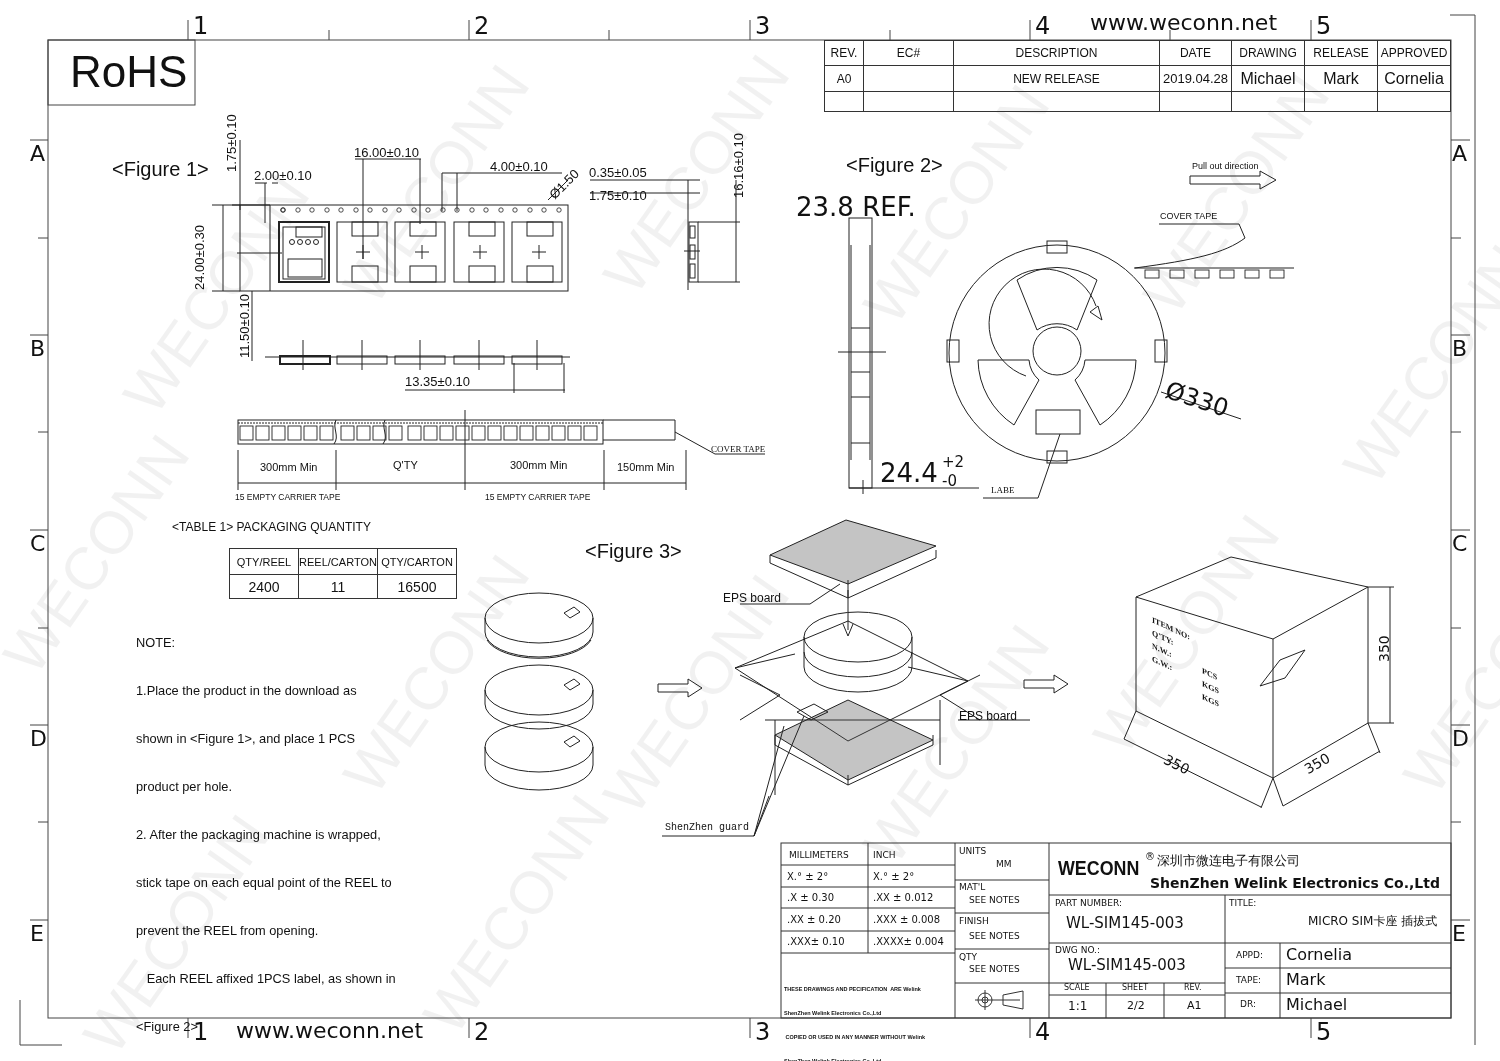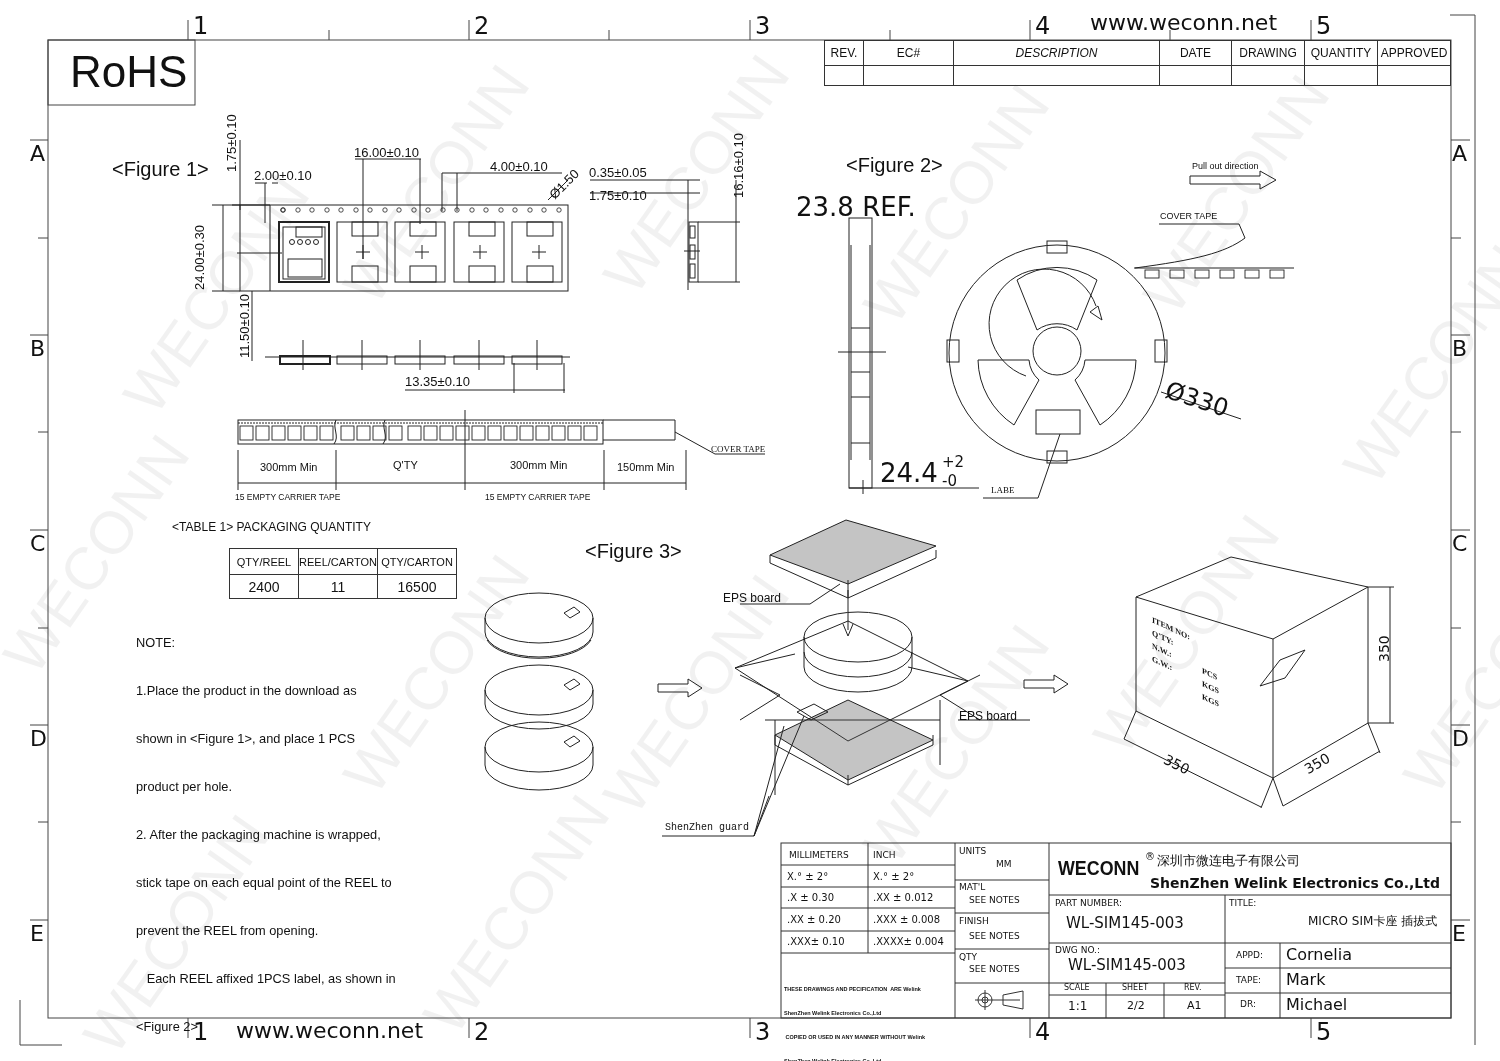--- a/index.html
+++ b/index.html
@@ -352,25 +352,34 @@
 <div class="t frame-letter" style="left:1452px;top:728px;">D</div>
 <div class="t frame-letter" style="left:1452px;top:923px;">E</div>
 
 <div class="t rohs" style="left:70px;top:50px;">RoHS</div>
 
 <table class="rev" style="left:824px;top:40px;width:627px;">
   <tbody>
       <tr style="height:25px;">
     <td style="width:38px;">REV.</td>
     <td style="width:89px;">EC#</td>
-    <td style="width:205px;font-style:italic;">DESCRIPTION</td>
+    <td style="width:205px;">DESCRIPTION</td>
     <td style="width:71px;">DATE</td>
     <td style="width:72px;">DRAWING</td>
-    <td style="width:72px;">QUANTITY</td>
+    <td style="width:72px;">RELEASE</td>
     <td style="width:72px;">APPROVED</td>
+  </tr>
+  <tr style="height:26px;">
+    <td>A0</td>
+    <td></td>
+    <td>NEW RELEASE</td>
+    <td style="font-size:13px;">2019.04.28</td>
+    <td class="big">Michael</td>
+    <td class="big">Mark</td>
+    <td class="big">Cornelia</td>
   </tr>
   <tr style="height:20px;">
     <td></td>
     <td></td>
     <td></td>
     <td></td>
     <td></td>
     <td></td>
     <td></td>
   </tr>

